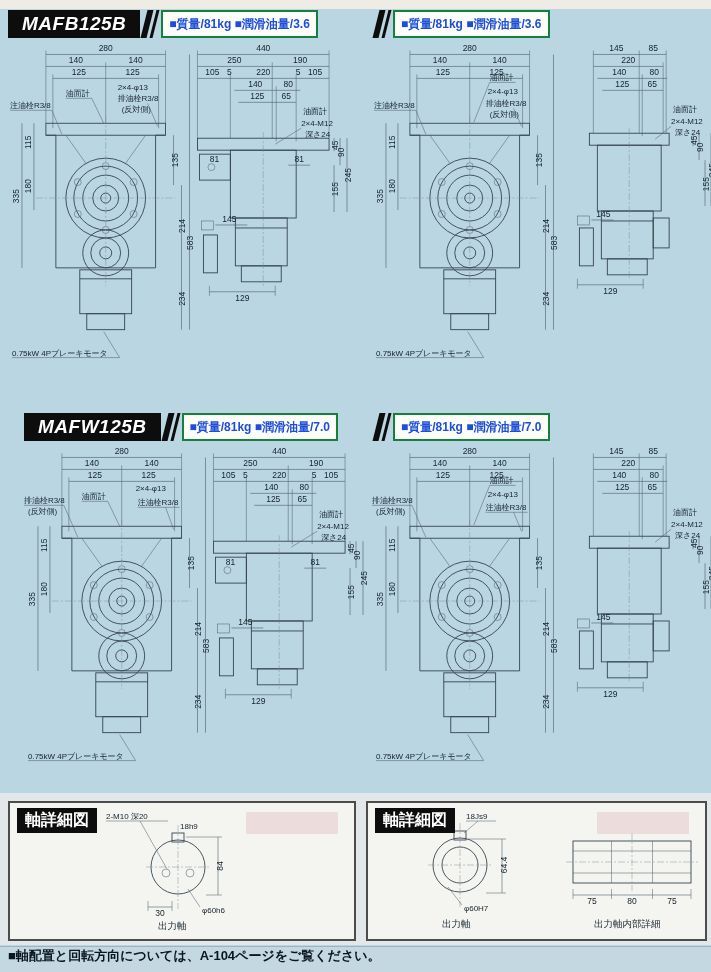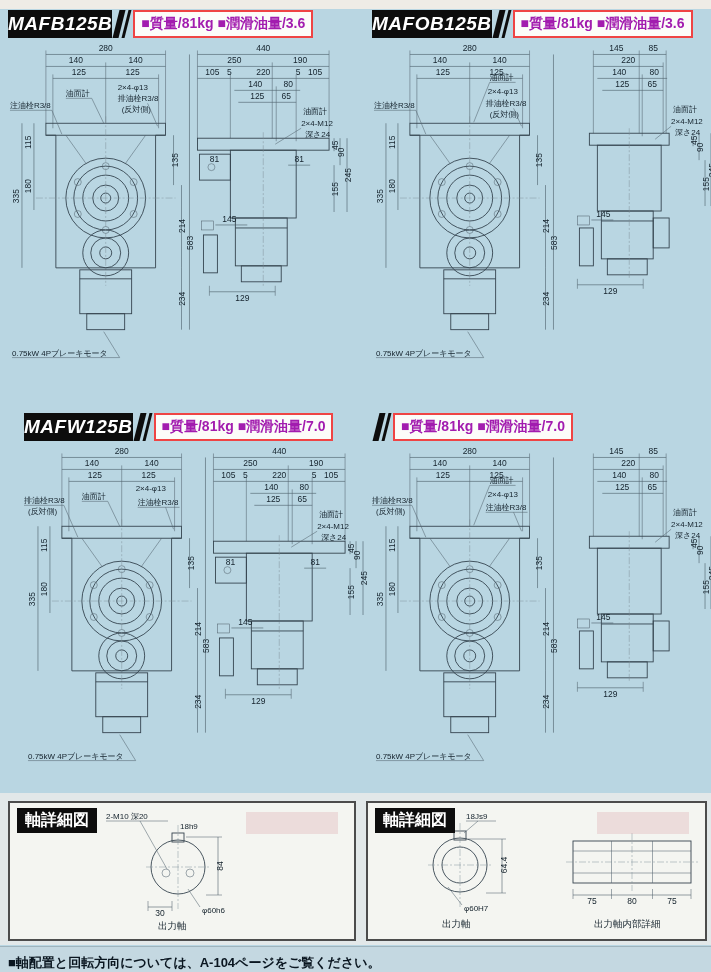--- a/index.html
+++ b/index.html
@@ -3,42 +3,42 @@
 <meta charset="utf-8">
 <style>
   html,body{margin:0;padding:0;background:#e9e7e2;font-family:"Liberation Sans",sans-serif;}
   .page{position:relative;width:711px;height:972px;background:#b9d6e2;overflow:hidden;}
   .topstrip{position:absolute;top:0;left:0;width:711px;height:9px;background:#efece6;}
   .panel{position:absolute;width:347px;}
   .p0{left:8px;top:10px;}  .p1{left:372px;top:10px;}
   .p2{left:24px;top:413px;} .p3{left:372px;top:413px;}
   .p-head{display:flex;align-items:stretch;height:28px;}
   .badge{background:#0d0d0d;color:#ffffff;font-weight:bold;font-style:italic;
-         font-size:19px;letter-spacing:.5px;display:flex;align-items:center;padding:0 0;}
+         font-size:19px;letter-spacing:.5px;display:flex;align-items:center;padding:0 14px;}
   .bars{display:flex;align-items:stretch;margin:0 5px 0 4px;}
   .bar1{width:6px;background:#0d0d0d;transform:skewX(-14deg);margin-right:3px;}
   .bar2{width:3px;background:#0d0d0d;transform:skewX(-14deg);}
-  .specs{background:#fcfcf9;border:2px solid #ef4444;font-size:14px;font-weight:bold;
-         color:#a21caf;display:flex;align-items:center;padding:0 6px;white-space:nowrap;}
+  .specs{background:#fcfcf9;border:2px solid #15803d;font-size:12px;font-weight:bold;
+         color:#1d4ed8;display:flex;align-items:center;padding:0 6px;white-space:nowrap;}
   .draw{width:347px;height:352px;}
   svg .ln{stroke:#35444f;stroke-width:.9;fill:none;}
   svg .thin{stroke:#54646f;stroke-width:.55;fill:none;}
   svg .dln{stroke:#41525e;stroke-width:.55;fill:none;}
   svg .cl{stroke:#7b8c96;stroke-width:.45;fill:none;stroke-dasharray:7 2 2 2;}
   svg .dim{font-size:8.5px;fill:#14222c;}
   svg .lbl{font-size:8px;fill:#14222c;}
   svg .cap{font-size:9.5px;fill:#14222c;}
   .bottom{position:absolute;top:793px;left:0;width:711px;height:152px;background:#e2e8e9;}
   .shaft{position:absolute;top:8px;height:136px;background:#f4f5f1;border:2px solid #4c4c4c;}
   .sL{left:8px;width:344px;} .sR{left:366px;width:337px;}
   .shaft-badge{position:absolute;top:5px;left:7px;background:#0d0d0d;color:#fff;
                font-weight:bold;font-size:16px;padding:2px 8px;z-index:2;}
   .stamp{position:absolute;top:9px;right:16px;width:92px;height:22px;background:rgba(224,178,184,.38);}
   .footer{position:absolute;top:946px;left:0;width:711px;height:26px;background:#c4d8e1;
-          display:flex;align-items:flex-end;padding-left:8px;box-sizing:border-box;
+          display:flex;align-items:flex-start;padding-left:8px;box-sizing:border-box;
           font-size:13px;font-weight:bold;color:#0a1620;border-top:1px solid #9fb4bd;}
 </style>
 </head>
 <body>
 
 <div class="page">
   <div class="topstrip"></div>
 
   <section class="panel p0">
     <header class="p-head">
@@ -171,23 +171,20 @@
           <line class="thin" x1="202" y1="248" x2="202" y2="258"></line>
           <line class="thin" x1="268" y1="248" x2="268" y2="258"></line>
         <text class="dim" x="235" y="263" text-anchor="middle">129</text>
         <line class="cl" x1="256" y1="94" x2="256" y2="250"></line>
       </g>
     </svg>
   </section>
 
   <section class="panel p1">
     <header class="p-head">
-      <div class="badge">
-          <span>MAFOB125B</span>
-        </div>
       <div class="bars">
           <div class="bar1"></div>
           <div class="bar2"></div>
         </div>
       <div class="specs">
           <span>■質量/81kg ■潤滑油量/3.6</span>
         </div>
     </header>
     <svg class="draw" viewBox="0 0 348 352">
       <g>

